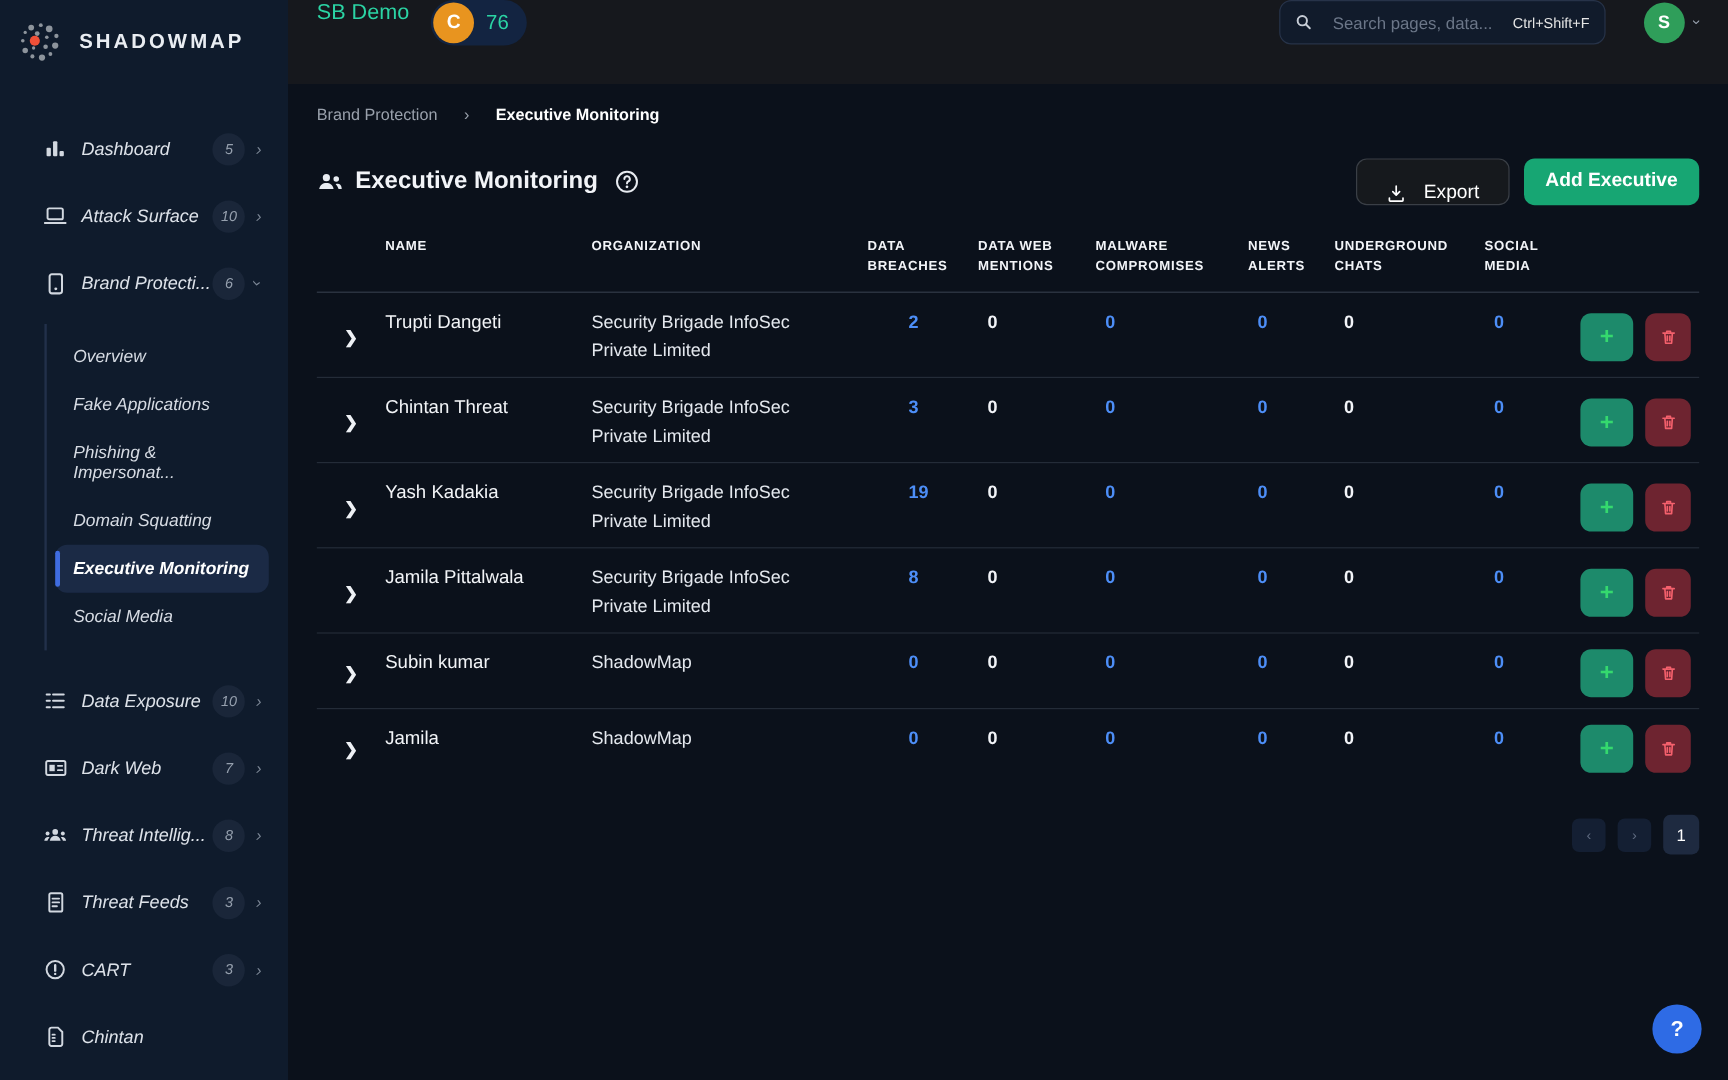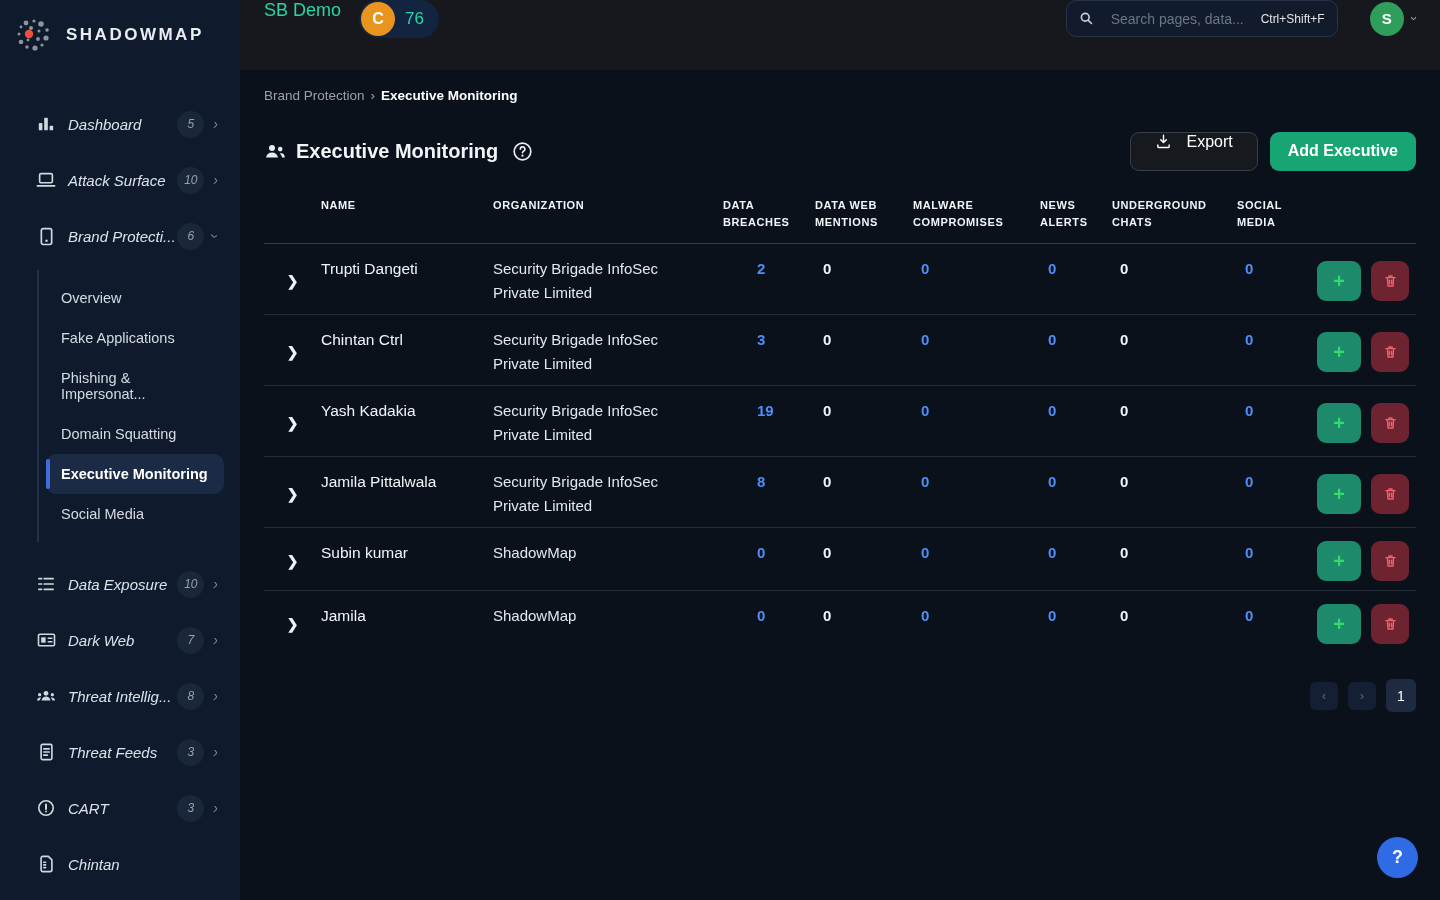--- a/index.html
+++ b/index.html
@@ -21,21 +21,21 @@
                    display:flex; align-items:center; justify-content:center; }
   .nav-item .lbl { color:#dde2e9; font-size:15px; white-space:nowrap; }
   .badge { margin-left:auto; min-width:27px; height:27px; border-radius:50%;
            background:#1a2639; color:#96a0ae; font-size:12px;
            display:flex; align-items:center; justify-content:center; padding:0 6px; }
   .chev { color:#7c8796; font-size:14px; margin-left:9px; line-height:1; }
   .chev.down { display:inline-block; transform:rotate(90deg); }
 
   .subnav { margin:6px 0 14px 37px; border-left:2px solid #22304a; padding:8px 0; }
   .subnav-item { position:relative; margin:0 16px 0 7px; padding:12px 14px 12px 15px;
-                 color:#d6dbe3; font-size:14.5px; border-radius:10px; cursor:pointer; }
+                 color:#d6dbe3; font-size:14.5px; border-radius:10px; cursor:pointer;font-style:italic; }
   .subnav-item.active { background:#1b2a45; color:#ffffff; font-weight:700; }
   .subnav-item.active::before { content:""; position:absolute; left:0; top:5px; bottom:5px;
                  width:4px; border-radius:4px; background:#3f6ce0; }
 
   
   .topbar { position:absolute; left:240px; top:0; width:1200px; height:70px;
             background:#16181d; display:flex; align-items:flex-start; padding:0 24px; }
   .org-name { color:#2bd4a4; font-size:18px; font-weight:500; }
   .score-pill { display:flex; align-items:center; margin-left:18px; height:38px;
                 background:#132441; border-radius:19px; padding:2px 15px 2px 2px; gap:10px; }
@@ -52,31 +52,31 @@
   .searchbox input::placeholder { color:#6b7688; }
   .shortcut { color:#e5e5e5; font-size:12px; white-space:nowrap; }
   .avatar-wrap { display:flex; align-items:center; gap:8px; margin-left:32px; cursor:pointer; }
   .avatar { width:34px; height:34px; border-radius:50%; background:#2f9e5a; color:#fff;
             font-weight:700; font-size:15px; display:flex; align-items:center; justify-content:center; }
   .avatar-chev { color:#9aa3b0; font-size:13px; display:inline-block; transform:rotate(90deg); }
 
   
   .content { position:absolute; left:240px; top:70px; width:1200px; height:830px;
              background:#0b111b; padding:18px 24px 0 24px; }
-  .breadcrumb { font-size:13.5px; display:flex; align-items:center; gap:6px; }
+  .breadcrumb { font-size:13.5px; display:flex; align-items:center; gap:22px; }
   .crumb-parent { color:#9aa1ac; cursor:pointer; }
   .crumb-sep { color:#9aa1ac; }
   .crumb-current { color:#ffffff; font-weight:700; }
 
   .title-row { display:flex; align-items:center; margin-top:26px; height:44px; }
   .page-title { color:#f2f4f8; font-size:20px; font-weight:700; margin-left:10px; }
   .help-ico { margin-left:14px; display:flex; }
 
   .title-actions { margin-left:auto; display:flex; gap:12px; }
-  .btn-export { display:flex; align-items:flex-start; gap:14px; height:39px; padding:0 24px;
+  .btn-export { display:flex; align-items:flex-end; gap:14px; height:39px; padding:0 24px;
                 background:#16191d; border:1px solid #3a3f46; border-radius:9px;
                 color:#ffffff; font-size:16px; cursor:pointer; }
   .btn-add { height:39px; padding:0 18px; background:#17a673; border:none; border-radius:9px;
              color:#ffffff; font-size:16px; font-weight:700; cursor:pointer; }
 
   
   .table { margin-top:24px; width:1152px; }
   .tgrid { display:grid;
            grid-template-columns:57px 172px 230px 92px 98px 127px 72px 125px 80px 1fr; }
   .thead { border-bottom:1px solid #323b49; padding-bottom:12px; }
@@ -371,21 +371,21 @@
               <svg width="15" height="16" viewBox="0 0 24 24" fill="none" stroke="#f4606c" stroke-width="2.2" stroke-linecap="round" stroke-linejoin="round">
                 <path d="M4.5 6.5h15M9.5 6.5V4h5v2.5M7 6.5l1 13.5h8l1-13.5M10.3 10.5v6M13.7 10.5v6"></path>
               </svg>
             </span>
           </button>
         </div>
       </div>
 
       <div class="tgrid trow">
         <div class="cell expander">❯</div>
-        <div class="cell name-cell">Chintan Ctrl</div>
+        <div class="cell name-cell">Chintan Threat</div>
         <div class="cell org-cell">Security Brigade InfoSec Private Limited</div>
         <div class="cell val blue breach">3</div>
         <div class="cell val white">0</div>
         <div class="cell val blue">0</div>
         <div class="cell val blue">0</div>
         <div class="cell val white">0</div>
         <div class="cell val blue">0</div>
         <div class="cell actions-cell">
           <button class="btn-plus">
               <span>+</span>

